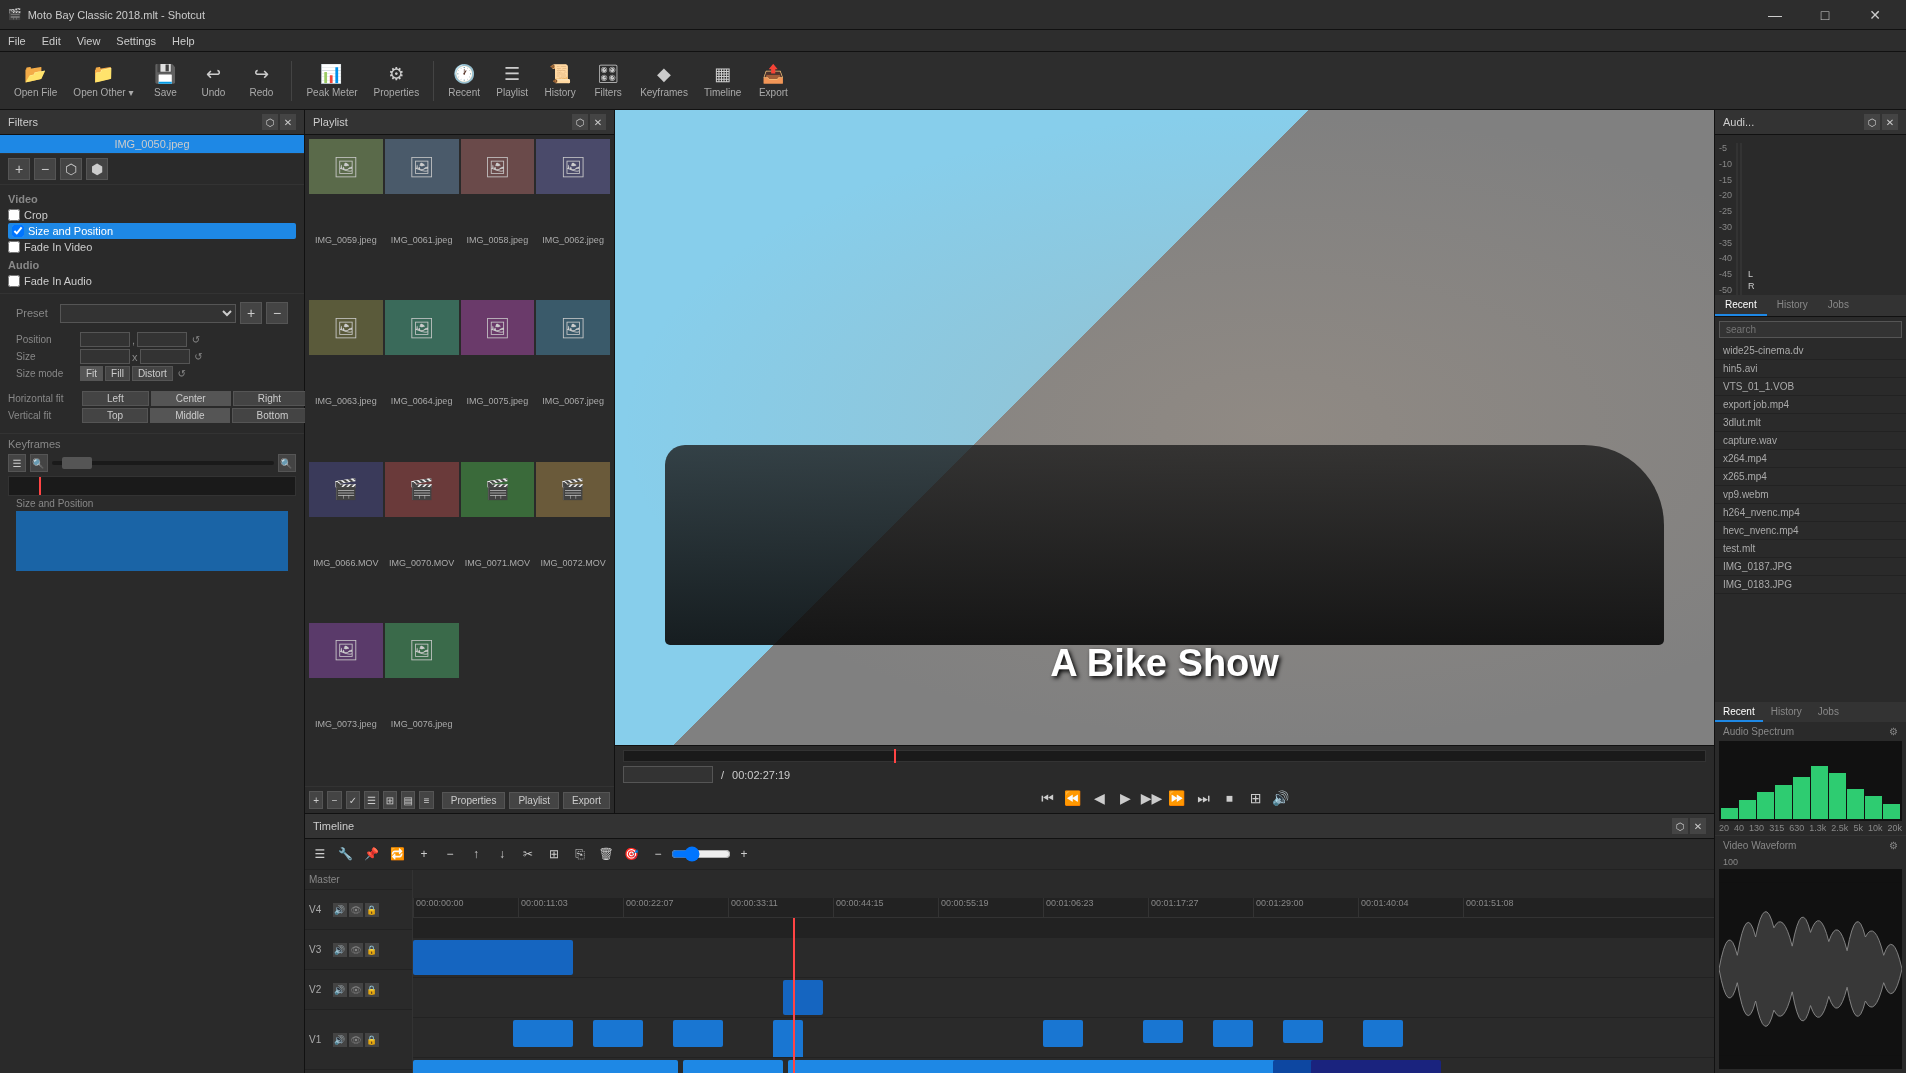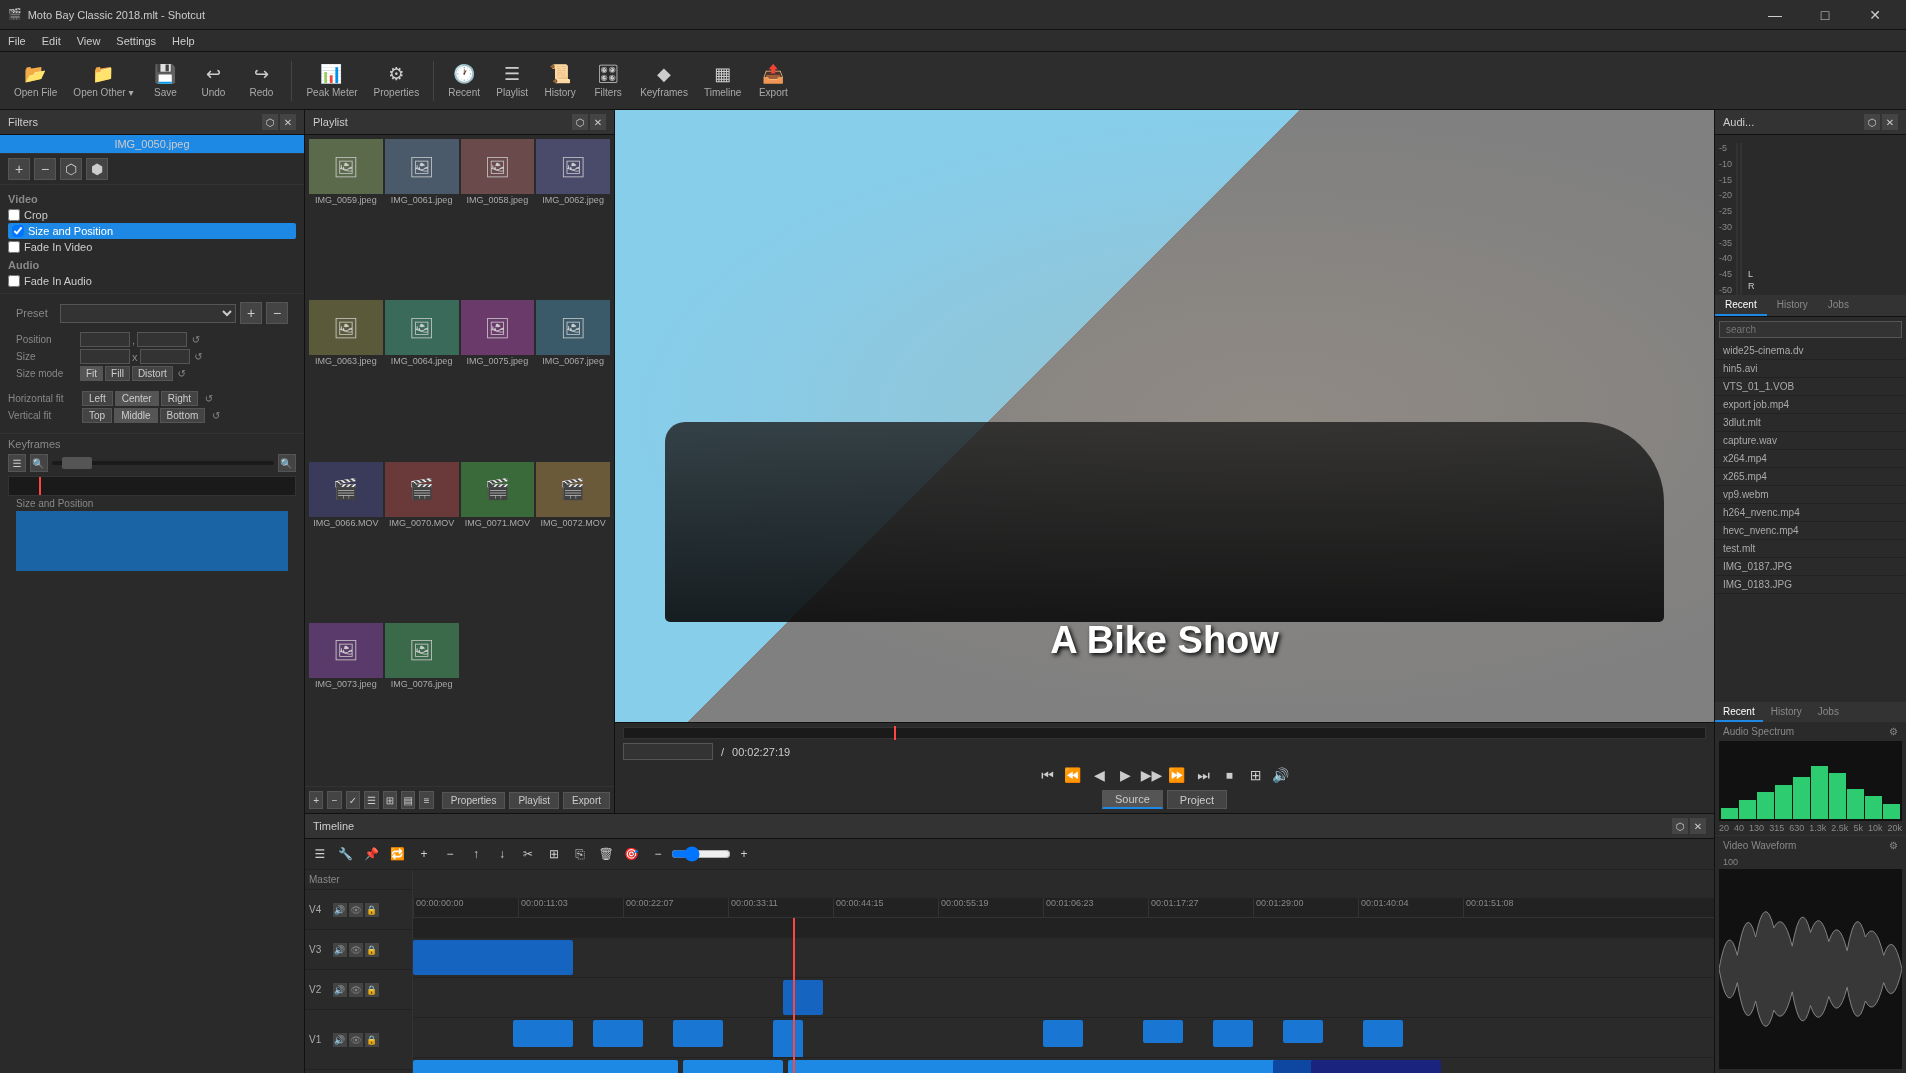--- a/index.html
+++ b/index.html
@@ -53,21 +53,21 @@
     .prop-cross { color: #888; }
     .reset-btn { width: 14px; height: 14px; background: transparent; border: none; color: #888; cursor: pointer; font-size: 10px; }
     
     .size-modes { display: flex; gap: 2px; }
     .size-mode-btn { padding: 1px 5px; background: #444; border: 1px solid #555; color: #ccc; cursor: pointer; font-size: 10px; }
     .size-mode-btn.active { background: #555; }
     
     .fit-row { display: flex; align-items: center; gap: 4px; margin: 2px 0; }
     .fit-label { color: #888; font-size: 10px; min-width: 70px; }
     .fit-btns { display: flex; gap: 2px; }
-    .fit-btn { padding: 1px 6px; background: #444; border: 1px solid #555; color: #ccc; cursor: pointer; font-size: 10px; }
+    .fit-btn { padding: 1px 24px; background: #444; border: 1px solid #555; color: #ccc; cursor: pointer; font-size: 10px; }
     .fit-btn.active { background: #555; }
 
     #keyframes-section { border-top: 1px solid #333; padding: 4px 8px; }
     #keyframes-label { color: #888; font-size: 11px; margin-bottom: 4px; }
     #keyframes-toolbar { display: flex; align-items: center; gap: 4px; margin-bottom: 4px; }
     #keyframes-timeline { background: #1a1a1a; height: 20px; border: 1px solid #333; position: relative; }
     #kf-scrubber { position: absolute; left: 30px; top: 0; bottom: 0; width: 2px; background: #ff4444; }
     
     #size-and-position-label { color: #888; font-size: 10px; padding: 2px 8px; }
     #kf-preview { background: #111; height: 60px; margin: 0 8px; position: relative; overflow: hidden; }
@@ -76,21 +76,21 @@
     #center { flex: 1; display: flex; flex-direction: column; }
     
     #top-area { display: flex; flex: 1; }
     
     
     #playlist-panel { width: 310px; background: #2a2a2a; border-right: 1px solid #111; display: flex; flex-direction: column; }
     #playlist-header { background: #333; padding: 4px 8px; display: flex; align-items: center; justify-content: space-between; border-bottom: 1px solid #111; }
     #playlist-grid { display: grid; grid-template-columns: repeat(4, 1fr); gap: 2px; padding: 4px; overflow-y: auto; flex: 1; }
     .playlist-item { display: flex; flex-direction: column; cursor: pointer; }
     .playlist-thumb { width: 100%; height: 55px; background: #333; overflow: hidden; display: flex; align-items: center; justify-content: center; font-size: 20px; }
-    .playlist-item-name { font-size: 9px; color: #aaa; text-align: center; padding: 1px 0; overflow: hidden; text-overflow: ellipsis; white-space: nowrap; }
+    .playlist-item-name { font-size: 9px; color: #aaa; text-align: center; padding: 1px 0; overflow: hidden; text-overflow: ellipsis; white-space: nowrap; margin-top: 40px; }
     #playlist-footer { display: flex; align-items: center; gap: 4px; padding: 4px; border-top: 1px solid #333; }
     .playlist-footer-btn { padding: 2px 8px; background: #444; border: 1px solid #555; color: #ccc; cursor: pointer; font-size: 10px; }
     .pl-icon-btn { width: 18px; height: 18px; background: #444; border: 1px solid #555; color: #ccc; cursor: pointer; display: flex; align-items: center; justify-content: center; font-size: 10px; }
 
     
     #preview-panel { flex: 1; background: #111; display: flex; flex-direction: column; }
     #preview-video { flex: 1; background: #000; position: relative; overflow: hidden; }
     #preview-overlay { position: absolute; bottom: 60px; left: 0; right: 0; text-align: center; }
     #preview-title { font-size: 38px; font-weight: bold; color: #fff; text-shadow: 2px 2px 4px #000; }
     #preview-subtitle { font-size: 20px; color: #fff; text-shadow: 1px 1px 3px #000; }
@@ -512,24 +512,20 @@
             <button class="preview-btn">⏪</button>
             <button class="preview-btn">◀</button>
             <button class="preview-btn">▶</button>
             <button class="preview-btn">▶▶</button>
             <button class="preview-btn">⏩</button>
             <button class="preview-btn">⏭</button>
             <button class="preview-btn">⏹</button>
             <button class="preview-btn">⊞</button>
             <button class="preview-btn">🔊</button>
           </div>
-          <div id="preview-source-project">
-            <button class="src-proj-btn active">Source</button>
-            <button class="src-proj-btn">Project</button>
-          </div>
         </div>
       </div>
     </div>
 
     <div id="timeline-section">
       <div id="timeline-header">
         <span>Timeline</span>
         <div class="panel-controls">
           <button class="panel-btn">⬡</button>
           <button class="panel-btn">✕</button>

